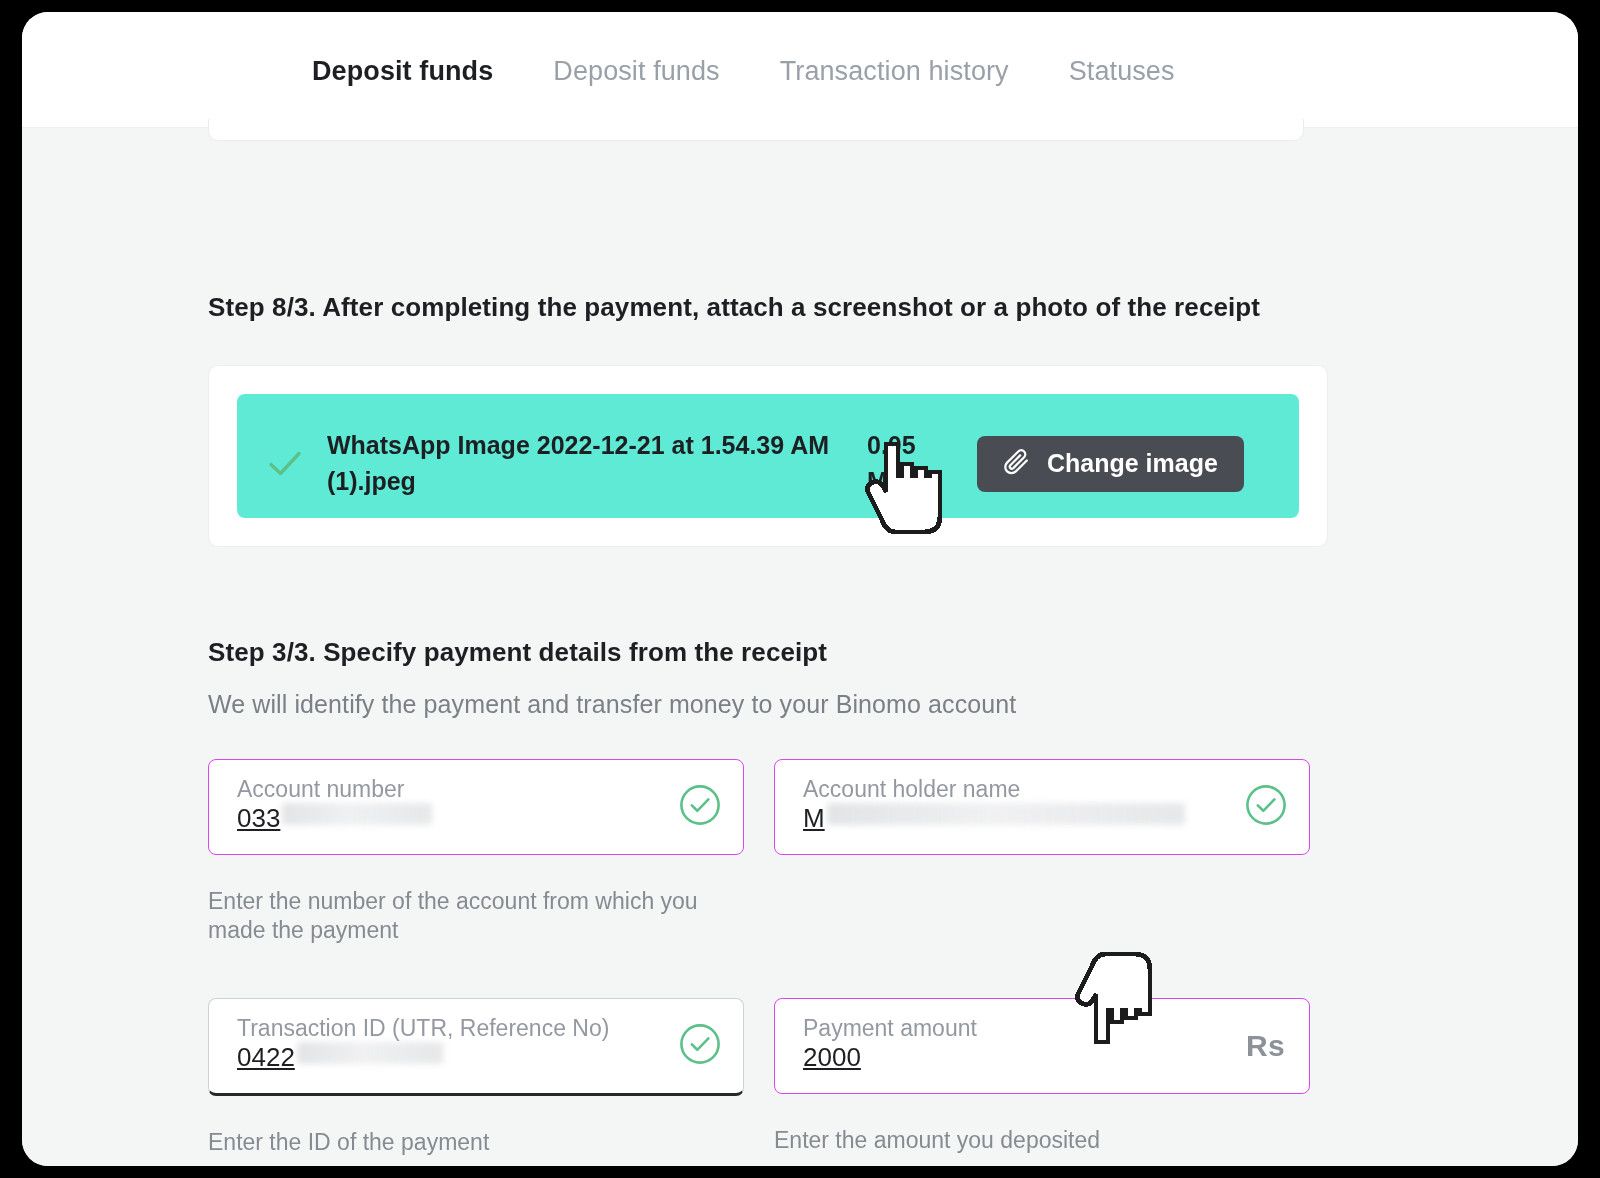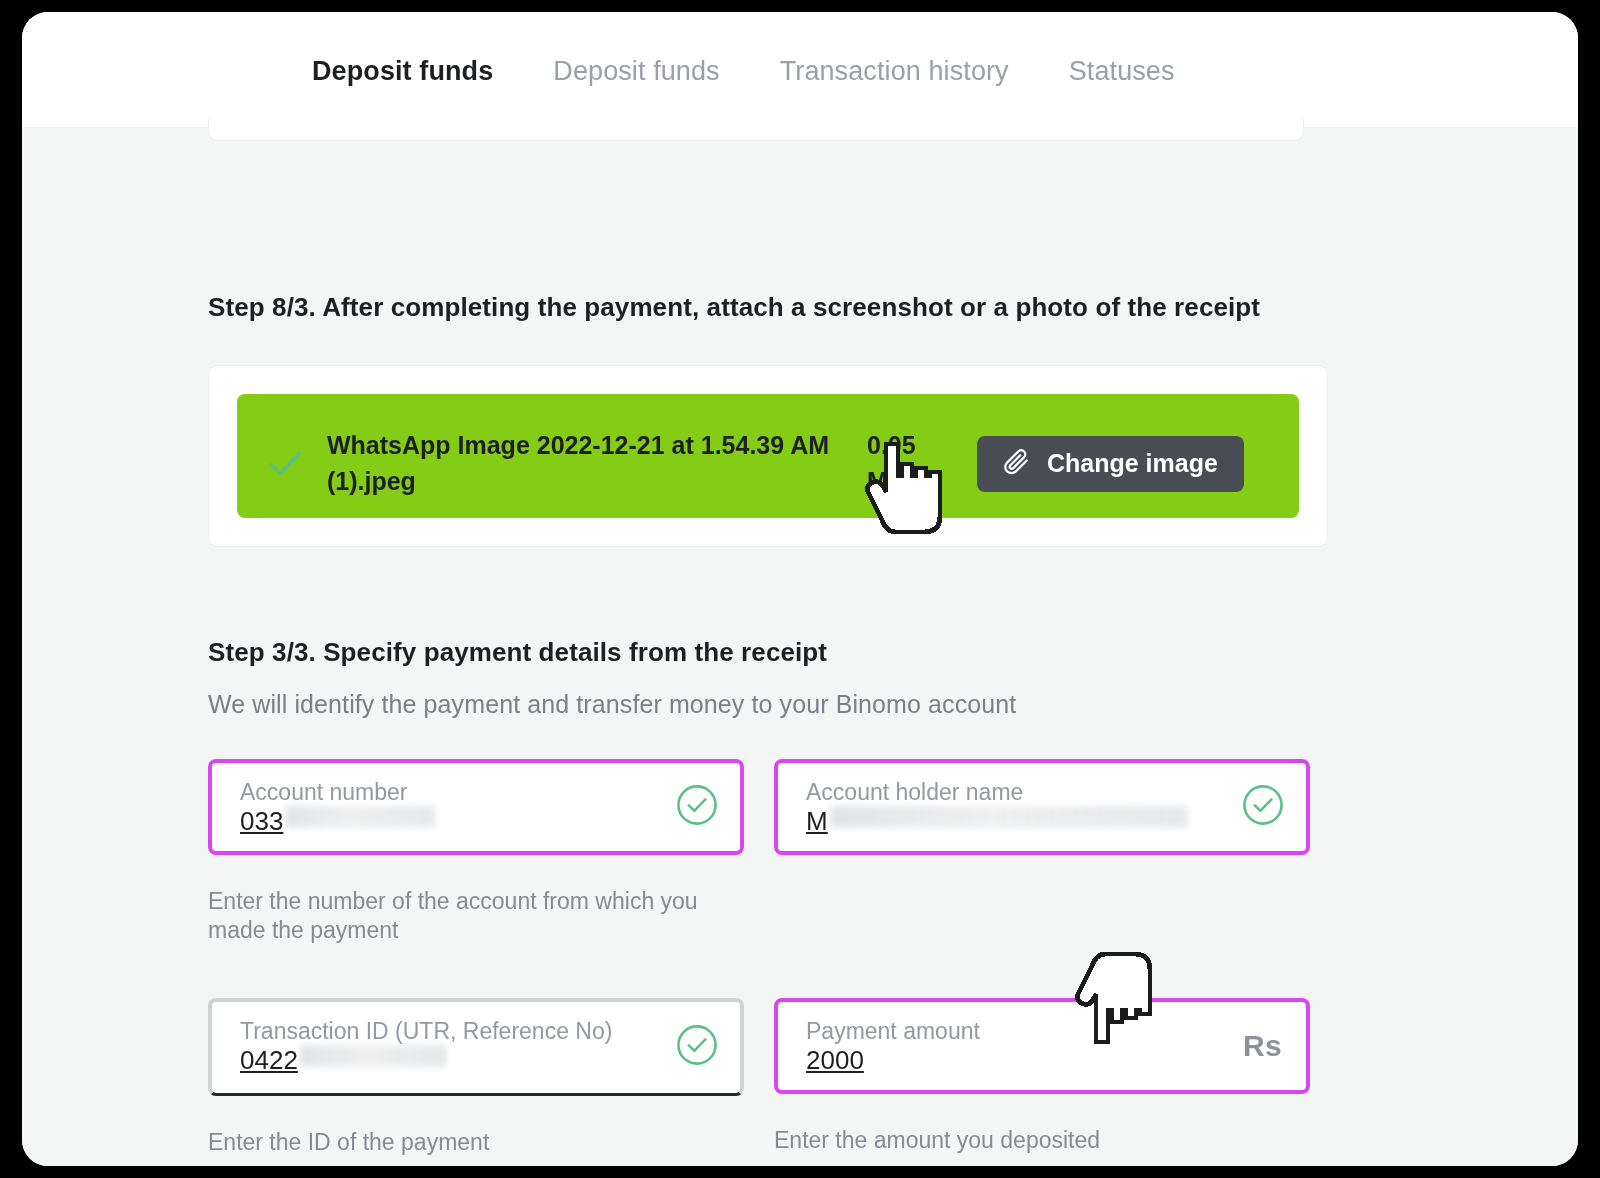--- a/index.html
+++ b/index.html
@@ -101,21 +101,21 @@
   }
 
   
   .upload-card {
     background: #ffffff;
     border: 1px solid #ededed;
     border-radius: 10px;
     padding: 28px;
   }
   .file-row {
-    background: #84cc16;
+    background: #5eead4;
     border-radius: 8px;
     height: 124px;
     display: flex;
     align-items: center;
     padding: 15px 24px 0 26px;
   }
   .file-check {
     width: 44px; flex: 0 0 44px;
     display: flex; align-items: center; justify-content: center;
   }
@@ -157,21 +157,21 @@
   
   .field-grid {
     display: flex;
     gap: 30px;
   }
   .field-col { width: 536px; }
 
   .field {
     position: relative;
     background: #ffffff;
-    border: 4px solid #d946ef;
+    border: 1px solid #d946ef;
     border-radius: 8px;
     height: 96px;
     padding: 16px 72px 0 28px;
   }
   .field.focused {
     border-color: #cfd2d5;
     border-bottom: 3px solid #26282c;
     height: 98px;
   }
   .field-label {

